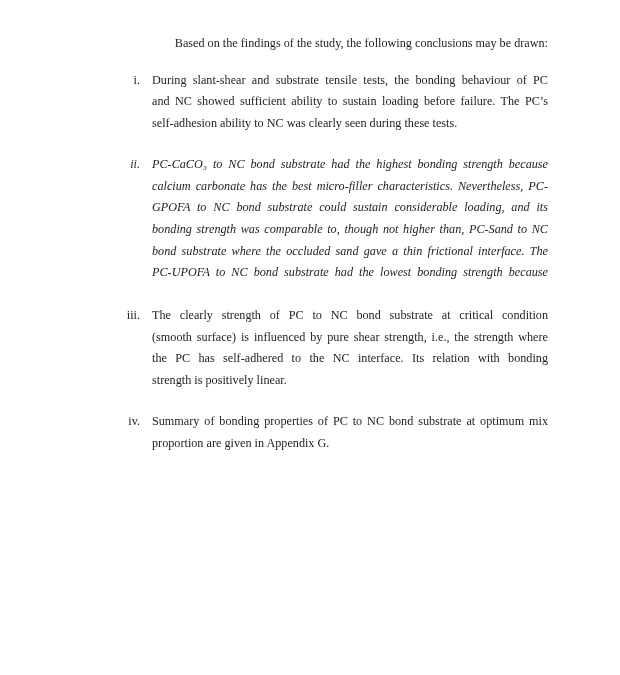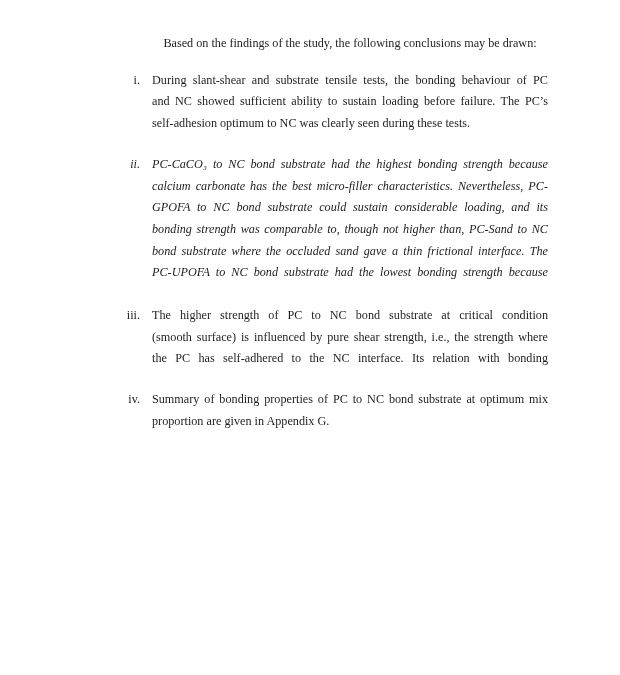--- a/index.html
+++ b/index.html
@@ -23,21 +23,21 @@
   .content {
     position: absolute;
     left: 120px;
     top: 33px;
     width: 428px;
     font-size: 12.2px;
     line-height: 21.7px;
   }
   .intro {
     margin: 0 0 15px 32px;
-    text-align: center;
+    text-align: right;
   }
   .list {
     margin: 0;
     padding: 0;
     list-style: none;
   }
   .item {
     display: flex;
     margin: 0;
   }
@@ -66,42 +66,43 @@
 
 <div class="doc" style="background: rgb(255, 255, 255); color: rgb(30, 30, 30);">
   <div class="content">
     <p class="intro">Based on the findings of the study, the following conclusions may be drawn:</p>
     <ol class="list">
   <li class="item">
     <span class="num">i.</span>
     <div class="body">
             <div class="ln">During slant-shear and substrate tensile tests, the bonding behaviour of PC</div>
             <div class="ln">and NC showed sufficient ability to sustain loading before failure.  The PC’s</div>
-            <div class="ln ln-last">self-adhesion optimum to NC was clearly seen during these tests.</div>
+            <div class="ln ln-last">self-adhesion ability to NC was clearly seen during these tests.</div>
           </div>
   </li>
 
   <li class="item">
     <span class="num">ii.</span>
     <div class="body">
             <div class="ln">PC-CaCO₃ to NC bond substrate had the highest bonding strength because</div>
             <div class="ln">calcium carbonate has the best micro-filler characteristics.  Nevertheless, PC-</div>
             <div class="ln">GPOFA to NC bond substrate could sustain considerable loading, and its</div>
             <div class="ln">bonding strength was comparable to, though not higher than, PC-Sand to NC</div>
             <div class="ln">bond substrate where the occluded sand gave a thin frictional interface. The</div>
             <div class="ln">PC-UPOFA to NC bond substrate had the lowest bonding strength because</div>
           </div>
   </li>
 
   <li class="item">
     <span class="num">iii.</span>
     <div class="body">
-            <div class="ln">The higher strength of PC to NC bond substrate at critical condition</div>
+            <div class="ln">The clearly strength of PC to NC bond substrate at critical condition</div>
             <div class="ln">(smooth surface) is influenced by pure shear strength, i.e., the strength where</div>
             <div class="ln">the PC has self-adhered to the NC interface.  Its relation with bonding</div>
+            <div class="ln ln-last">strength is positively linear.</div>
           </div>
   </li>
 
   <li class="item">
     <span class="num">iv.</span>
     <div class="body">
             <div class="ln">Summary of bonding properties of PC to NC bond substrate at optimum mix</div>
             <div class="ln ln-last">proportion are given in Appendix G.</div>
           </div>
   </li>

